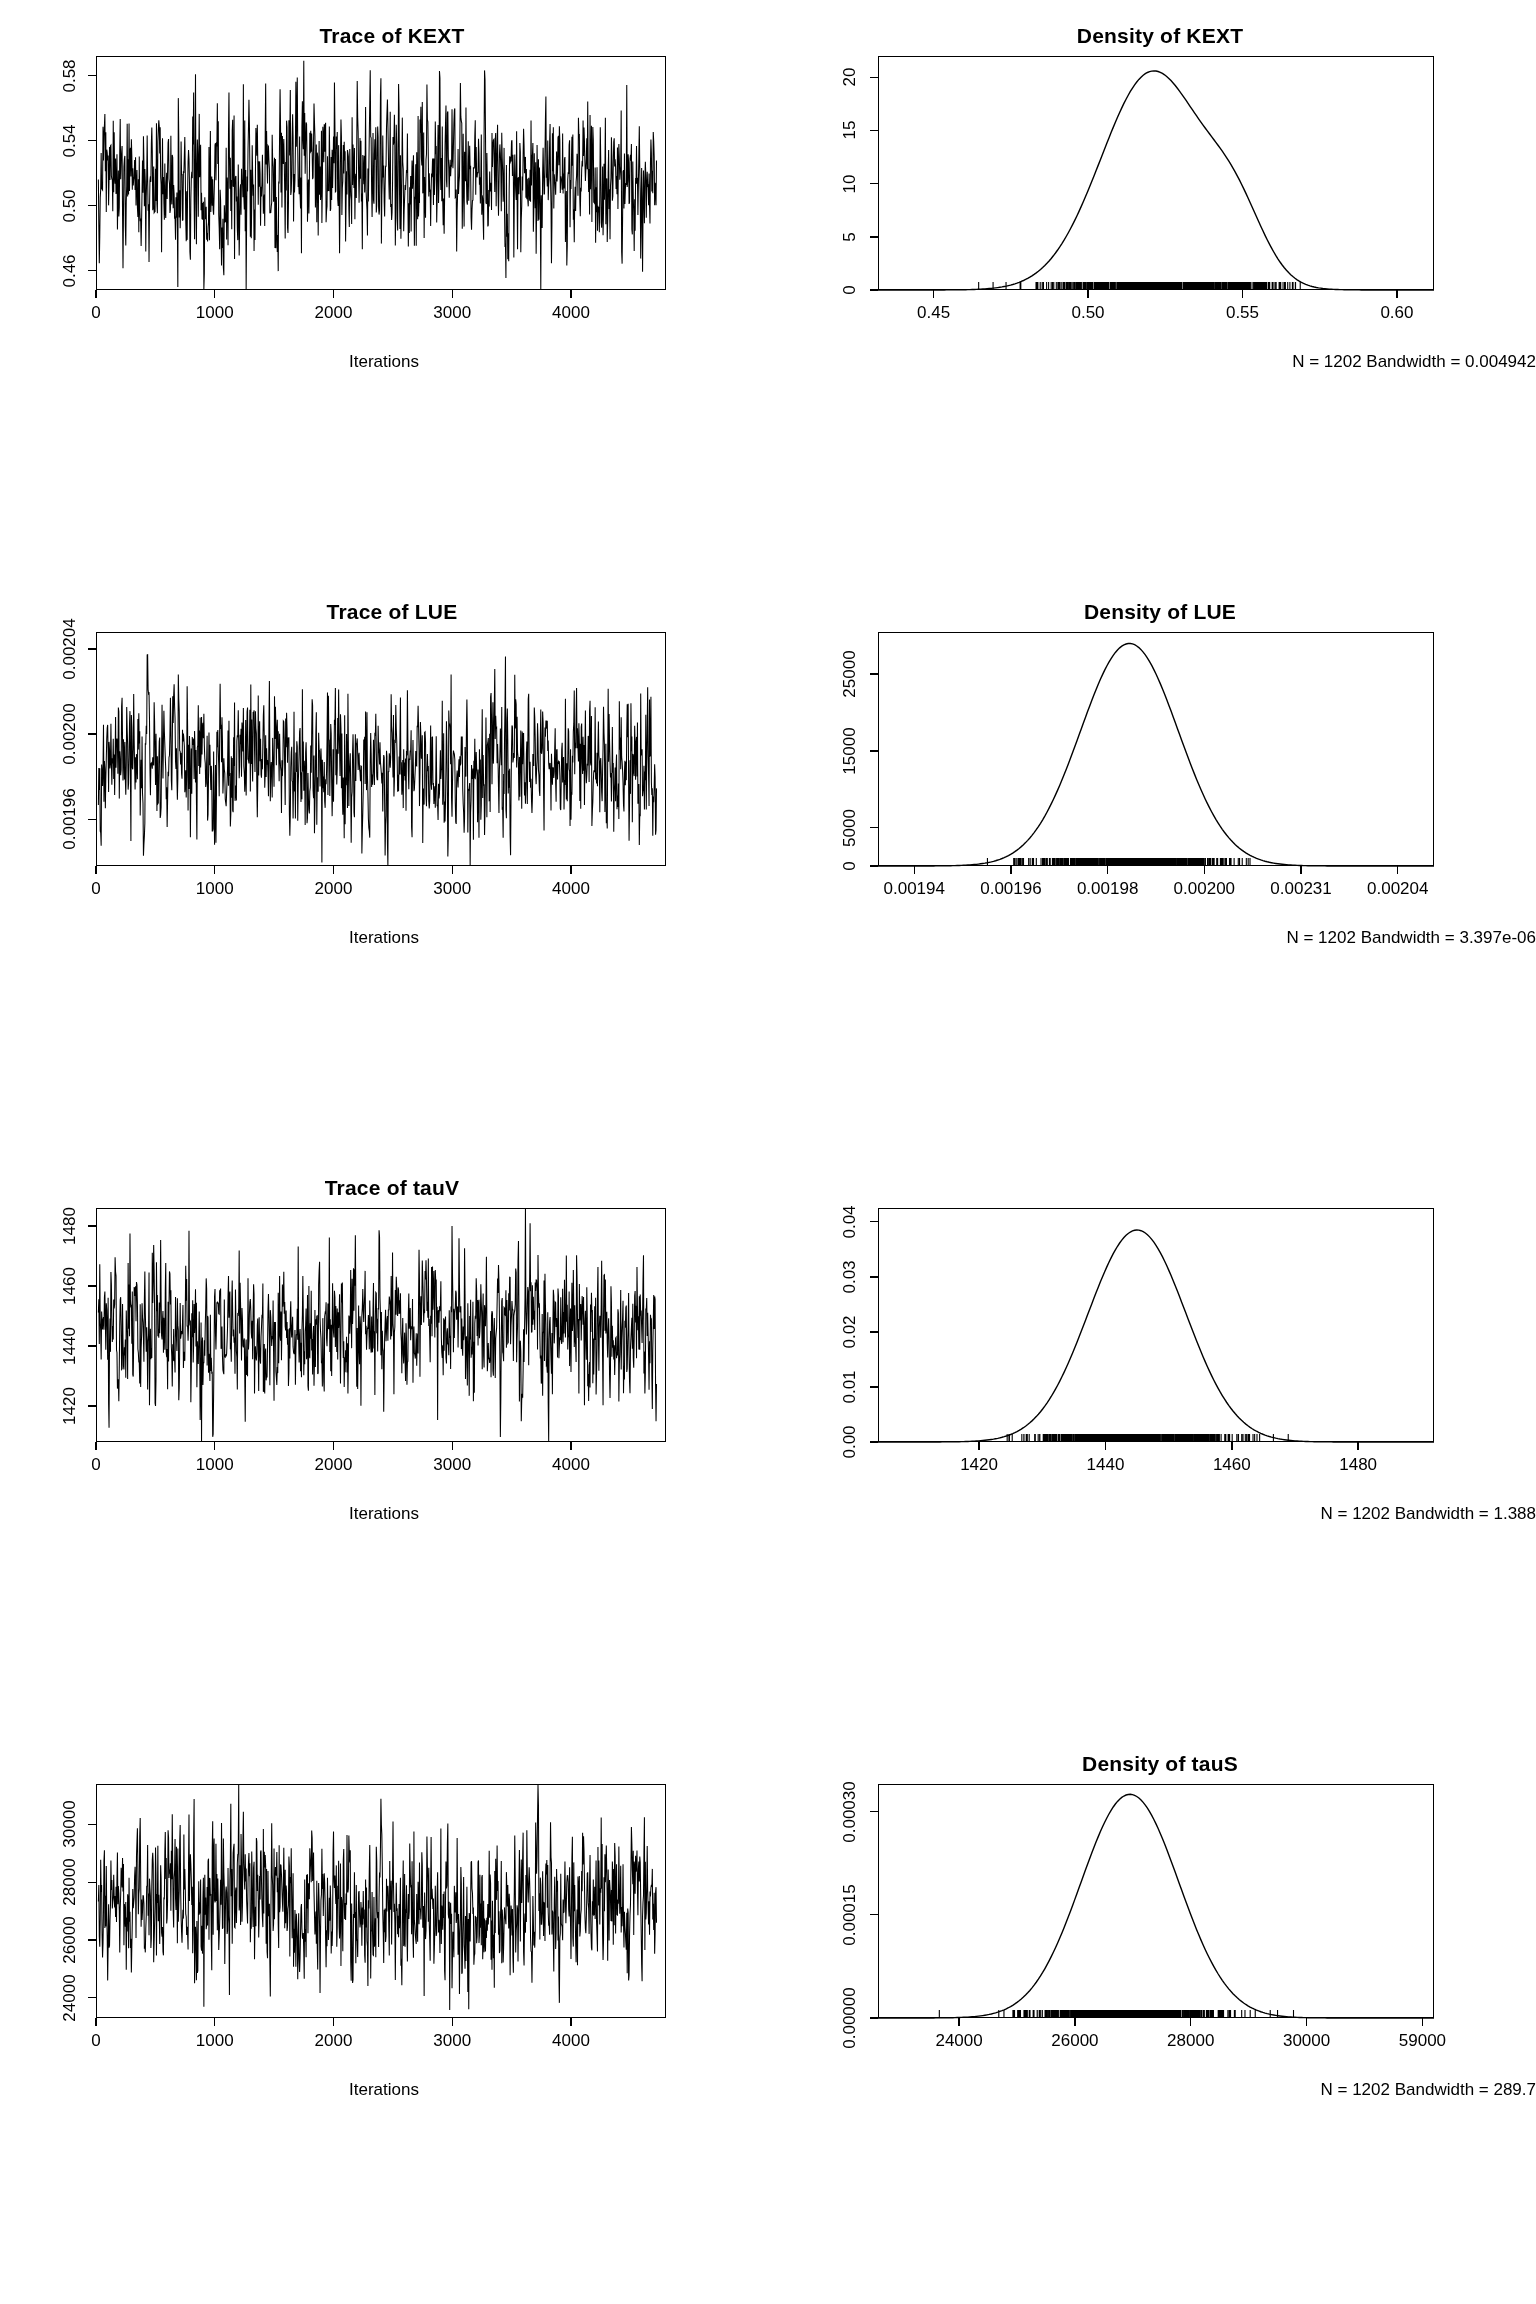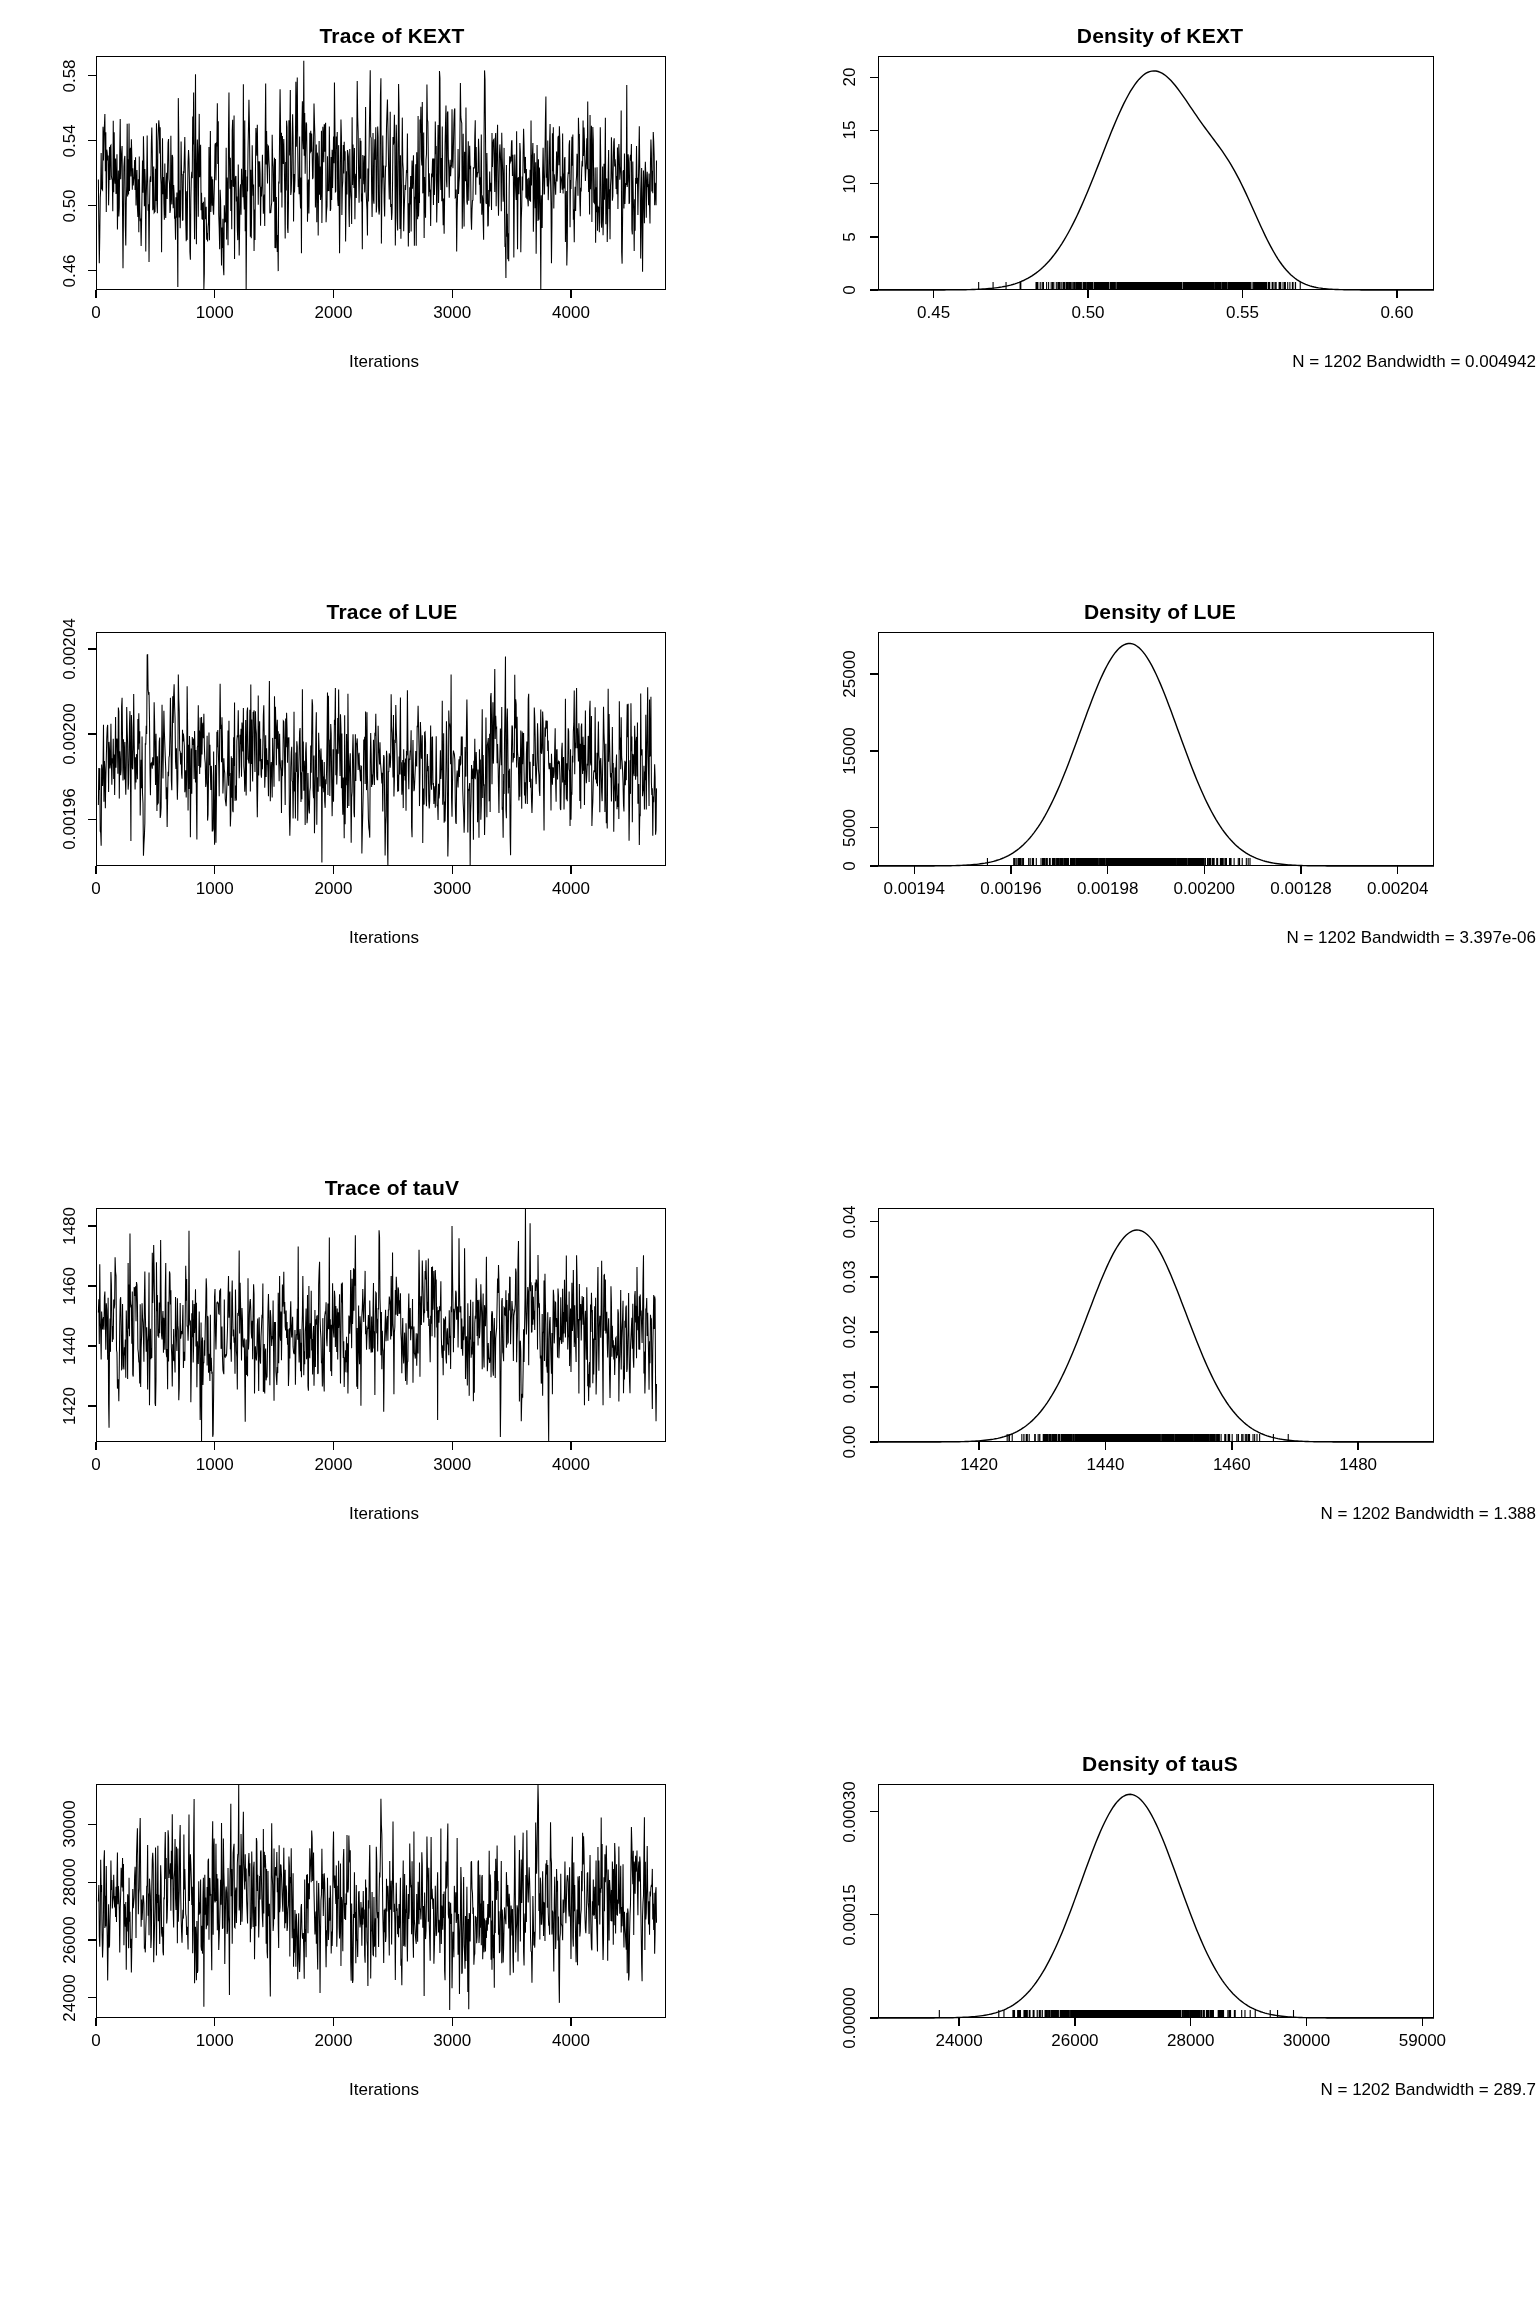--- a/index.html
+++ b/index.html
@@ -188,21 +188,21 @@
           </svg></div>
         <div class="tick" style="left: 145.561px; top: 290px; width: 1.4px; height: 8px;"></div>
         <div class="x-tick-label" style="left: 146.261px; top: 303px;">0.00194</div>
         <div class="tick" style="left: 242.257px; top: 290px; width: 1.4px; height: 8px;"></div>
         <div class="x-tick-label" style="left: 242.957px; top: 303px;">0.00196</div>
         <div class="tick" style="left: 338.952px; top: 290px; width: 1.4px; height: 8px;"></div>
         <div class="x-tick-label" style="left: 339.652px; top: 303px;">0.00198</div>
         <div class="tick" style="left: 435.648px; top: 290px; width: 1.4px; height: 8px;"></div>
         <div class="x-tick-label" style="left: 436.348px; top: 303px;">0.00200</div>
         <div class="tick" style="left: 532.343px; top: 290px; width: 1.4px; height: 8px;"></div>
-        <div class="x-tick-label" style="left: 533.043px; top: 303px;">0.00128</div>
+        <div class="x-tick-label" style="left: 533.043px; top: 303px;">0.00231</div>
         <div class="tick" style="left: 629.039px; top: 290px; width: 1.4px; height: 8px;"></div>
         <div class="x-tick-label" style="left: 629.739px; top: 303px;">0.00204</div>
         <div class="tick" style="left: 102px; top: 289.3px; width: 8px; height: 1.4px;"></div>
         <div class="y-rot" style="left: 82px; top: 290px;">0</div>
         <div class="tick" style="left: 102px; top: 250.939px; width: 8px; height: 1.4px;"></div>
         <div class="y-rot" style="left: 82px; top: 251.639px;">5000</div>
         <div class="tick" style="left: 102px; top: 174.218px; width: 8px; height: 1.4px;"></div>
         <div class="y-rot" style="left: 82px; top: 174.918px;">15000</div>
         <div class="tick" style="left: 102px; top: 97.4967px; width: 8px; height: 1.4px;"></div>
         <div class="y-rot" style="left: 82px; top: 98.1967px;">25000</div>

